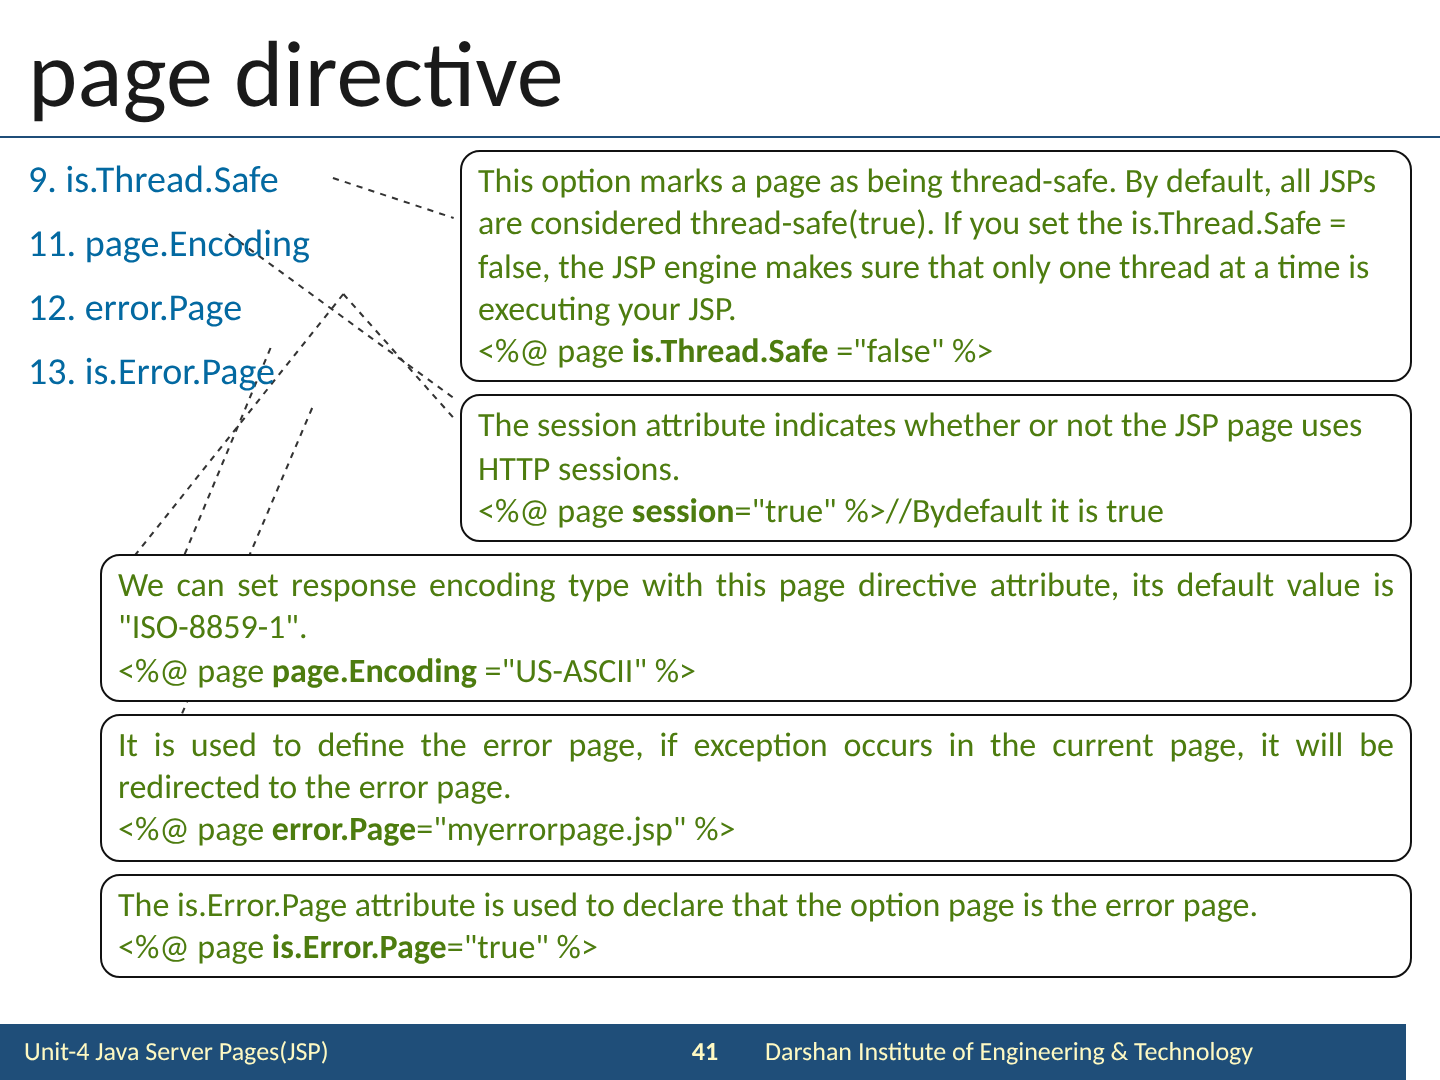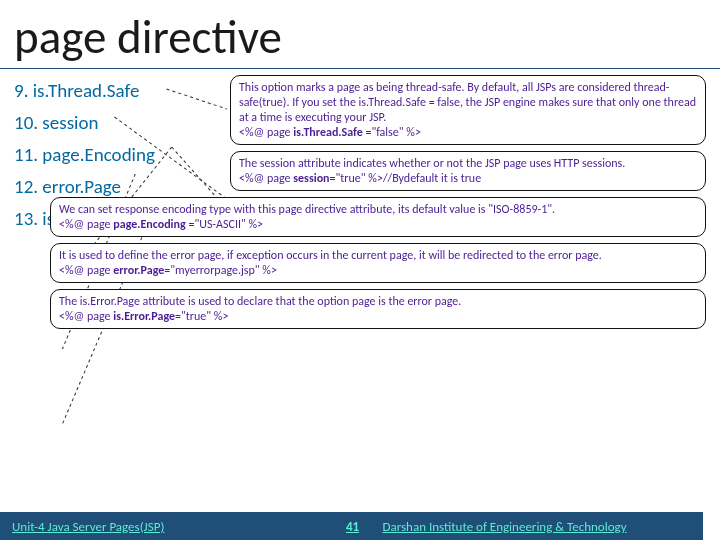--- a/index.html
+++ b/index.html
@@ -3,24 +3,24 @@
 <meta charset="utf-8">
 <style>
   * { margin: 0; padding: 0; box-sizing: border-box; }
   body { width: 720px; height: 540px; font-family: Calibri, Arial, sans-serif; background: #fff; position: relative; overflow: hidden; }
   .slide { width: 100%; height: 100%; position: relative; }
   .title { font-size: 47px; font-weight: 400; color: #1a1a1a; padding: 8px 14px 2px 14px; border-bottom: 1.5px solid #1f4e79; }
   .content { position: relative; padding: 6px 14px 0 14px; height: 440px; }
   .list { position: absolute; left: 14px; top: 10px; width: 210px; }
   .list-item { font-size: 19px; color: #0369a1; margin-bottom: 9px; }
   .boxes { position: absolute; left: 230px; top: 6px; right: 14px; }
-  .box, .box-narrow { border: 1.5px solid #111; border-radius: 10px; padding: 4px 8px; margin-bottom: 6px; background: #fff; font-size: 12px; line-height: 1.25; color: #4c1d95; }
+  .box, .box-narrow { border: 1.5px solid #111; border-radius: 10px; padding: 4px 8px; margin-bottom: 6px; background: #fff; font-size: 17px; line-height: 1.25; color: #4d7c0f; }
   .box-narrow { margin-left: -180px; }
   .box b, .box-narrow b { font-weight: 700; }
-  .footer { position: absolute; bottom: 0; left: 0; right: 17px; height: 28px; background: #1f4e79; color: #5eead4; display: flex; align-items: center; font-size: 13px; text-decoration: underline; }
+  .footer { position: absolute; bottom: 0; left: 0; right: 17px; height: 28px; background: #1f4e79; color: #fef9c3; display: flex; align-items: center; font-size: 13px; }
   .footer-left { padding-left: 12px; flex: 1; }
   .footer-num { width: 60px; text-align: center; font-weight: 600; }
   .footer-right { padding-right: 10px; flex: 1; text-align: left; }
   svg.connectors { position: absolute; left: 0; top: 0; width: 100%; height: 100%; pointer-events: none; }
 </style>
 </head>
 <body>
 
 <div class="slide">
   <div class="title">page directive</div>
@@ -33,21 +33,20 @@
         <line x1="110" y1="48" x2="218" y2="130"></line>
         <line x1="165" y1="78" x2="218" y2="140"></line>
         <line x1="165" y1="78" x2="60" y2="215"></line>
         <line x1="130" y1="105" x2="60" y2="280"></line>
         <line x1="150" y1="135" x2="60" y2="355"></line>
       </g>
     </svg>
 
     <div class="list">
       <div class="list-item">9.  is.Thread.Safe</div>
-      <div class="list-item">10. session</div>
       <div class="list-item">11. page.Encoding</div>
       <div class="list-item">12. error.Page</div>
       <div class="list-item">13. is.Error.Page</div>
     </div>
 
     <div class="boxes">
 
       <div class="box">
         <span>This option marks a page as being thread-safe. By default, all JSPs are considered thread-safe(true). If you set the is.Thread.Safe = false, the JSP engine makes sure that only one thread at a time is executing your JSP.</span><br>
         <span>&lt;%@ page </span><b>is.Thread.Safe</b><span> ="false"  %&gt;</span>

